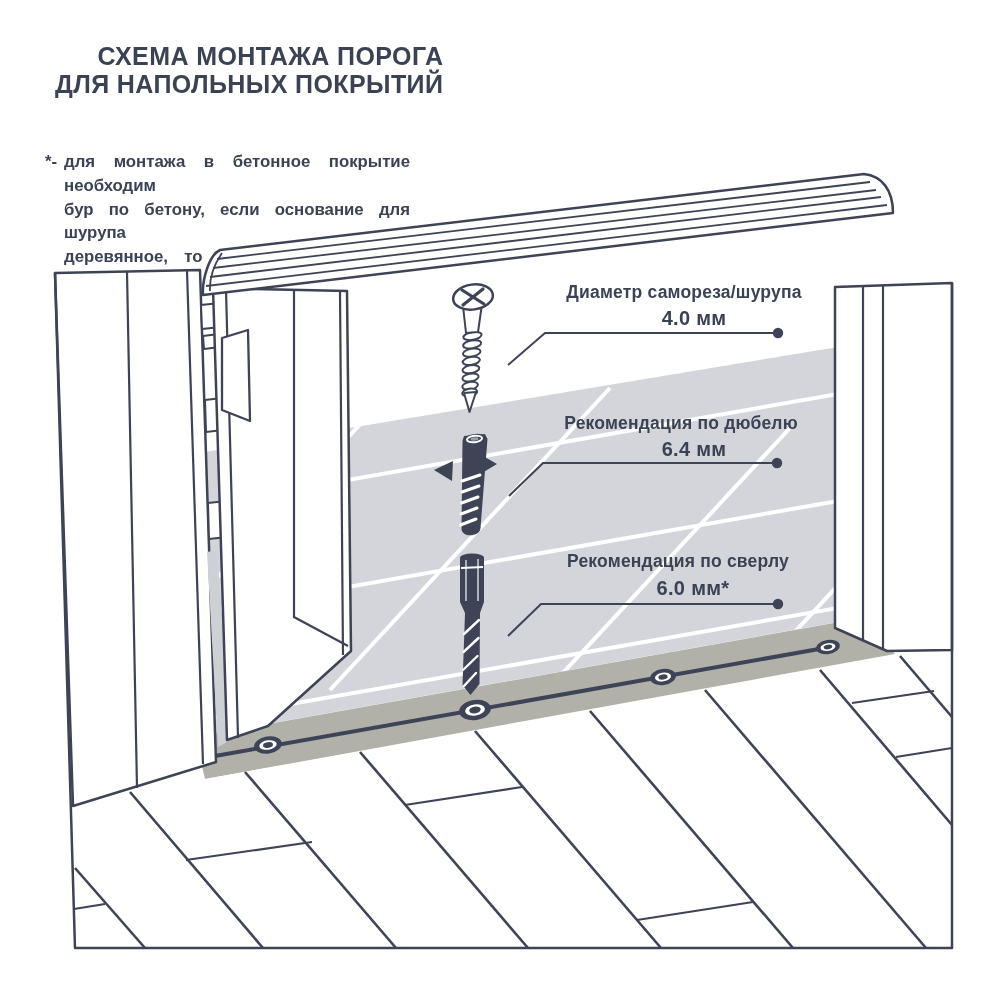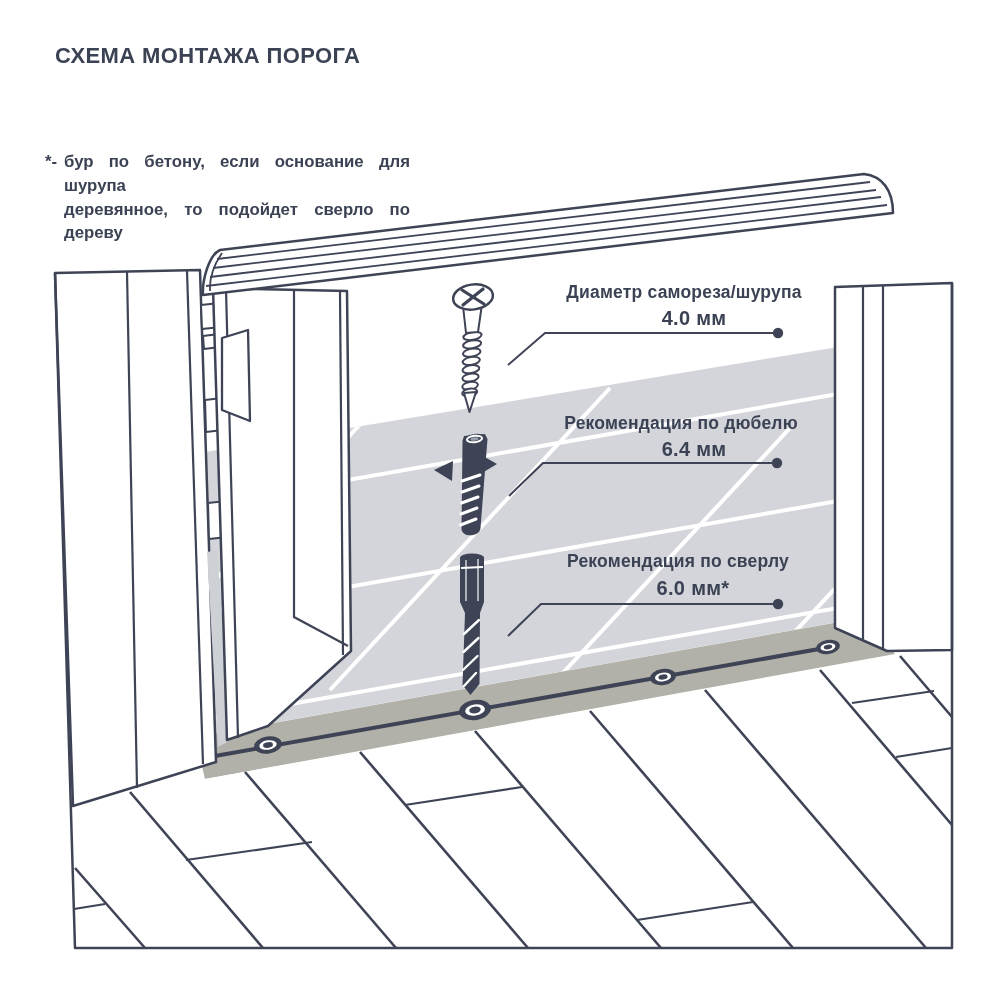--- a/index.html
+++ b/index.html
@@ -1,37 +1,39 @@
 <!DOCTYPE html>
 <html><head>
 <meta charset="utf-8">
 <style>
   html,body{margin:0;padding:0;background:#ffffff;}
   body{width:1000px;height:1000px;position:relative;overflow:hidden;
        font-family:"Liberation Sans",sans-serif;}
   .page-title{position:absolute;left:55px;top:42px;color:#3b4254;
-      font-size:22px;font-weight:700;line-height:28px;letter-spacing:.4px;text-align:right;}
+      font-size:25px;font-weight:700;line-height:28px;letter-spacing:.4px;text-align:right;}
   .footnote{position:absolute;left:64px;top:150px;width:346px;color:#3b4254;
       font-size:16.8px;font-weight:700;line-height:23.8px;}
   .footnote .fn-line{text-align:justify;text-align-last:justify;}
   .footnote .fn-marker{position:absolute;left:-19px;top:0;}
   svg{position:absolute;left:0;top:0;}
   svg text{font-family:"Liberation Sans",sans-serif;font-weight:700;fill:#3b4254;}
   .co-label{font-size:17.5px;letter-spacing:.2px;}
   .co-value{font-size:20px;letter-spacing:.3px;}
 </style>
 </head>
 <body>
 
 <div class="page-title">
   <div>СХЕМА МОНТАЖА ПОРОГА</div>
+  <div>ДЛЯ НАПОЛЬНЫХ ПОКРЫТИЙ</div>
 </div>
 
 <div class="footnote">
   <span class="fn-marker">*-</span>
+  <div class="fn-line">для монтажа в бетонное покрытие необходим</div>
   <div class="fn-line">бур по бетону, если основание для шурупа</div>
   <div class="fn-line">деревянное, то подойдет сверло по дереву</div>
 </div>
 
 <svg width="1000" height="1000" viewBox="0 0 1000 1000">
   <defs>
     <clipPath id="tileClip">
         <polygon points="205,452 838,347 838,622 205,735"></polygon>
       </clipPath>
   </defs>

